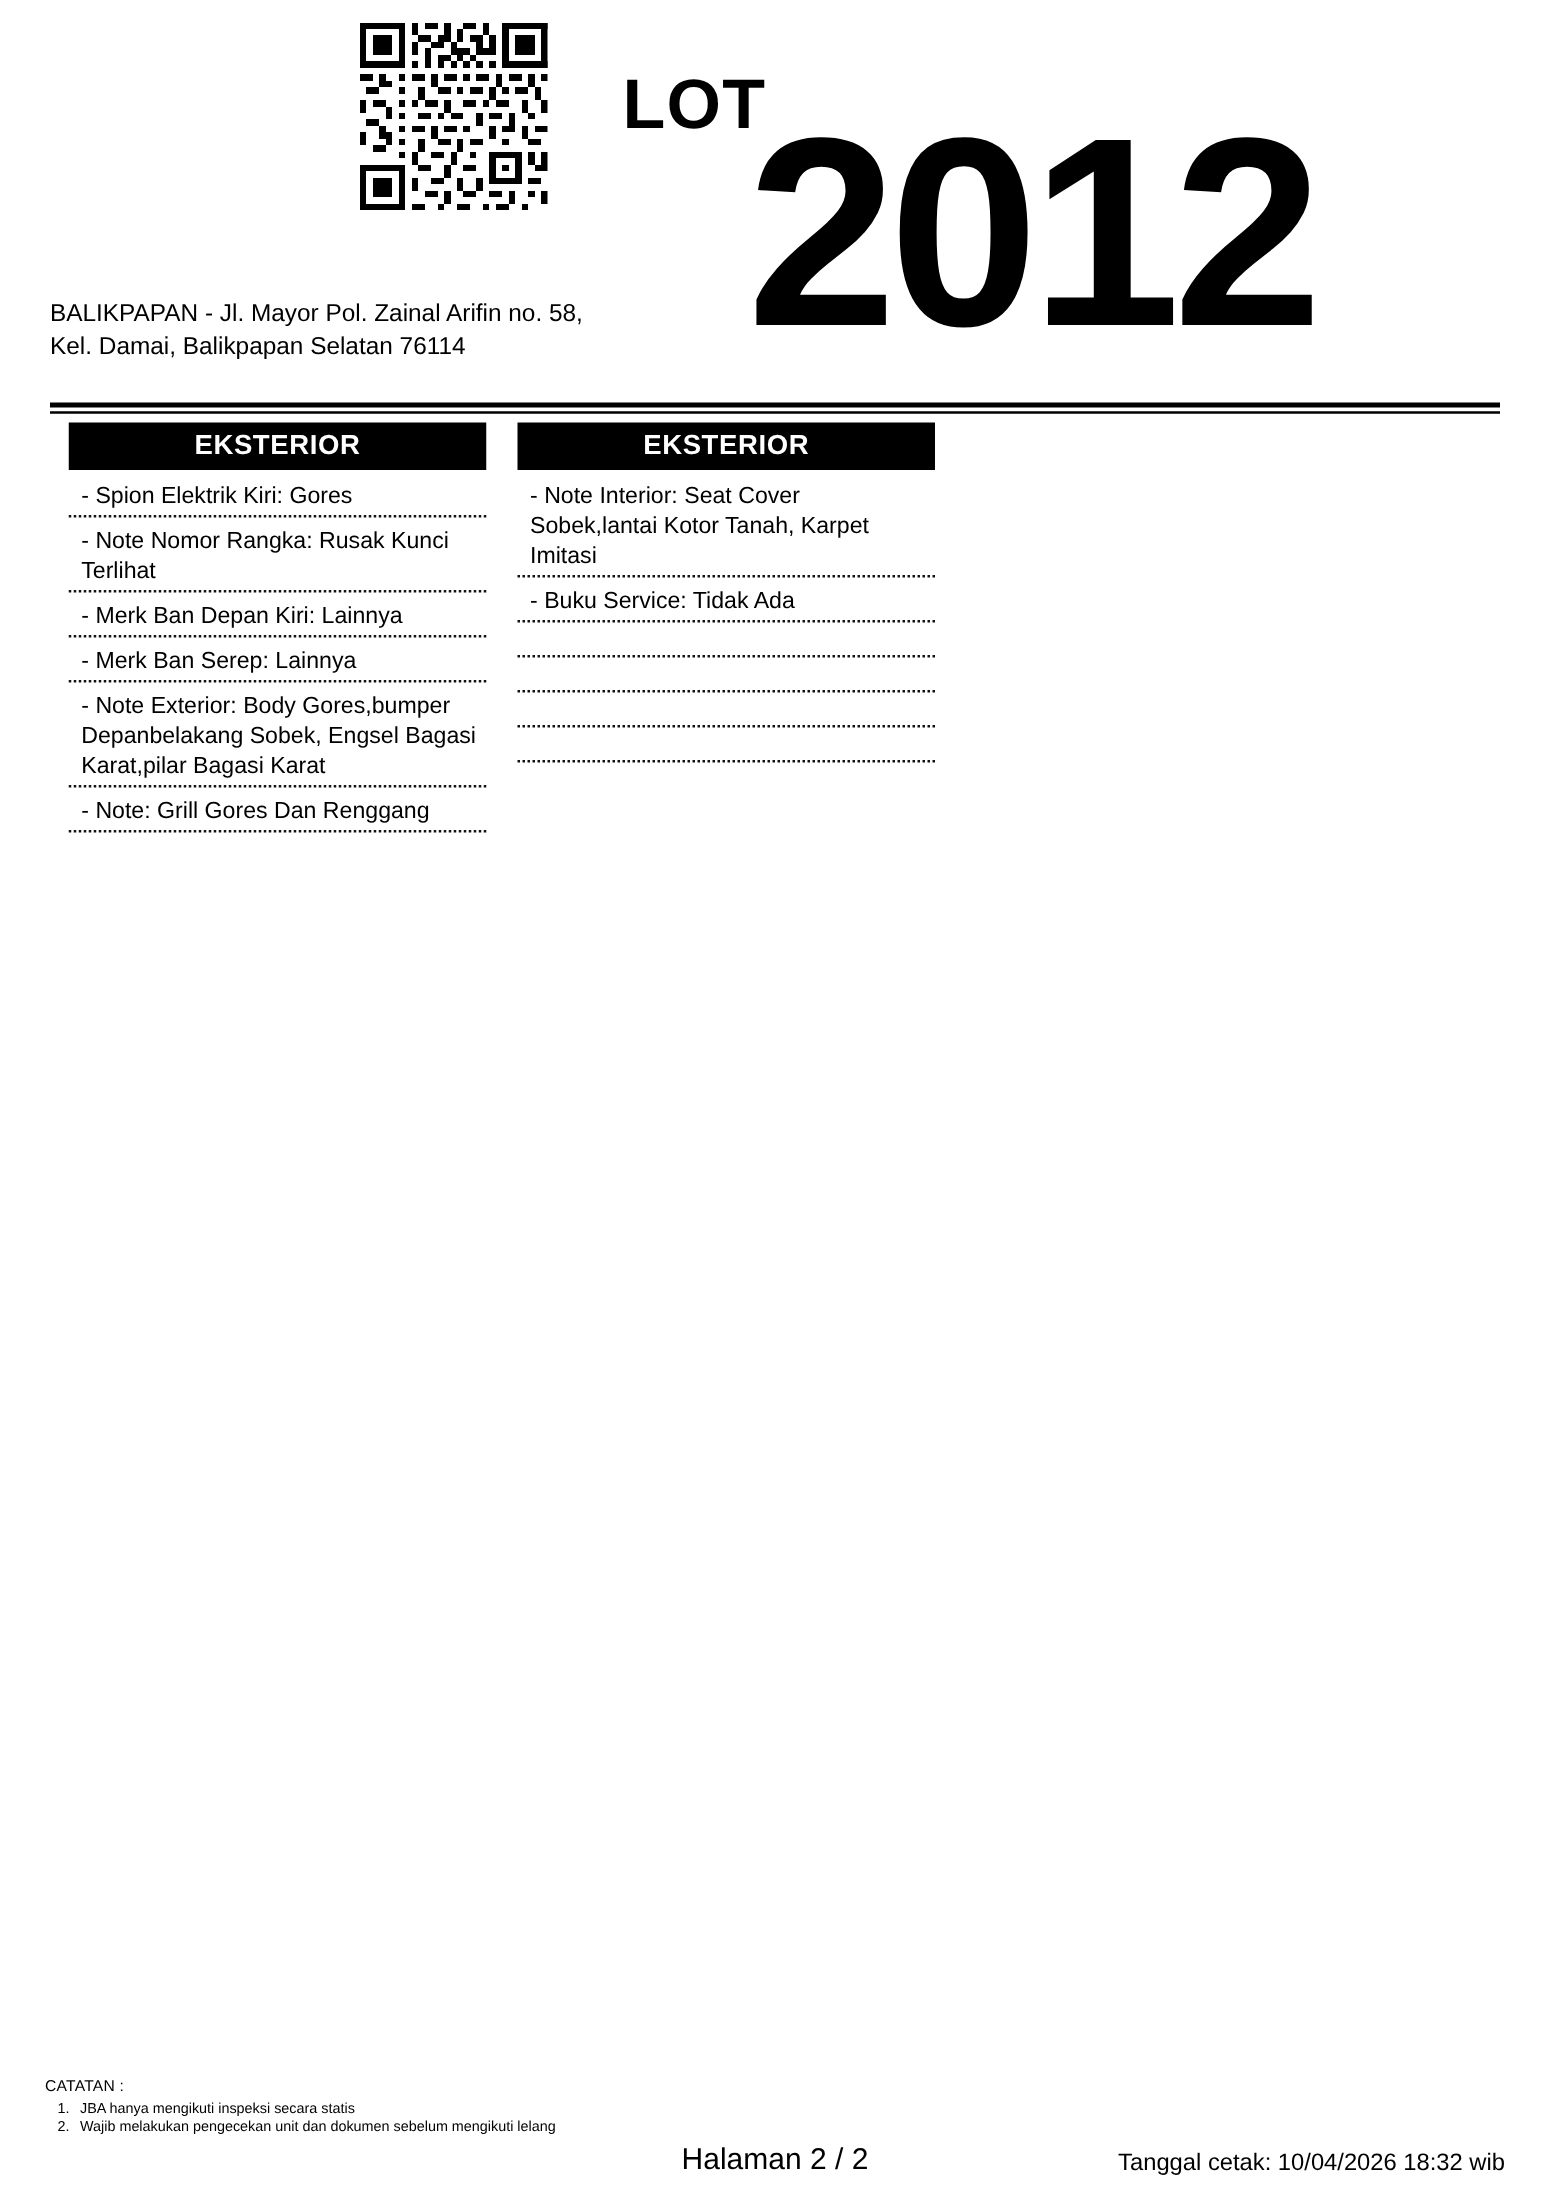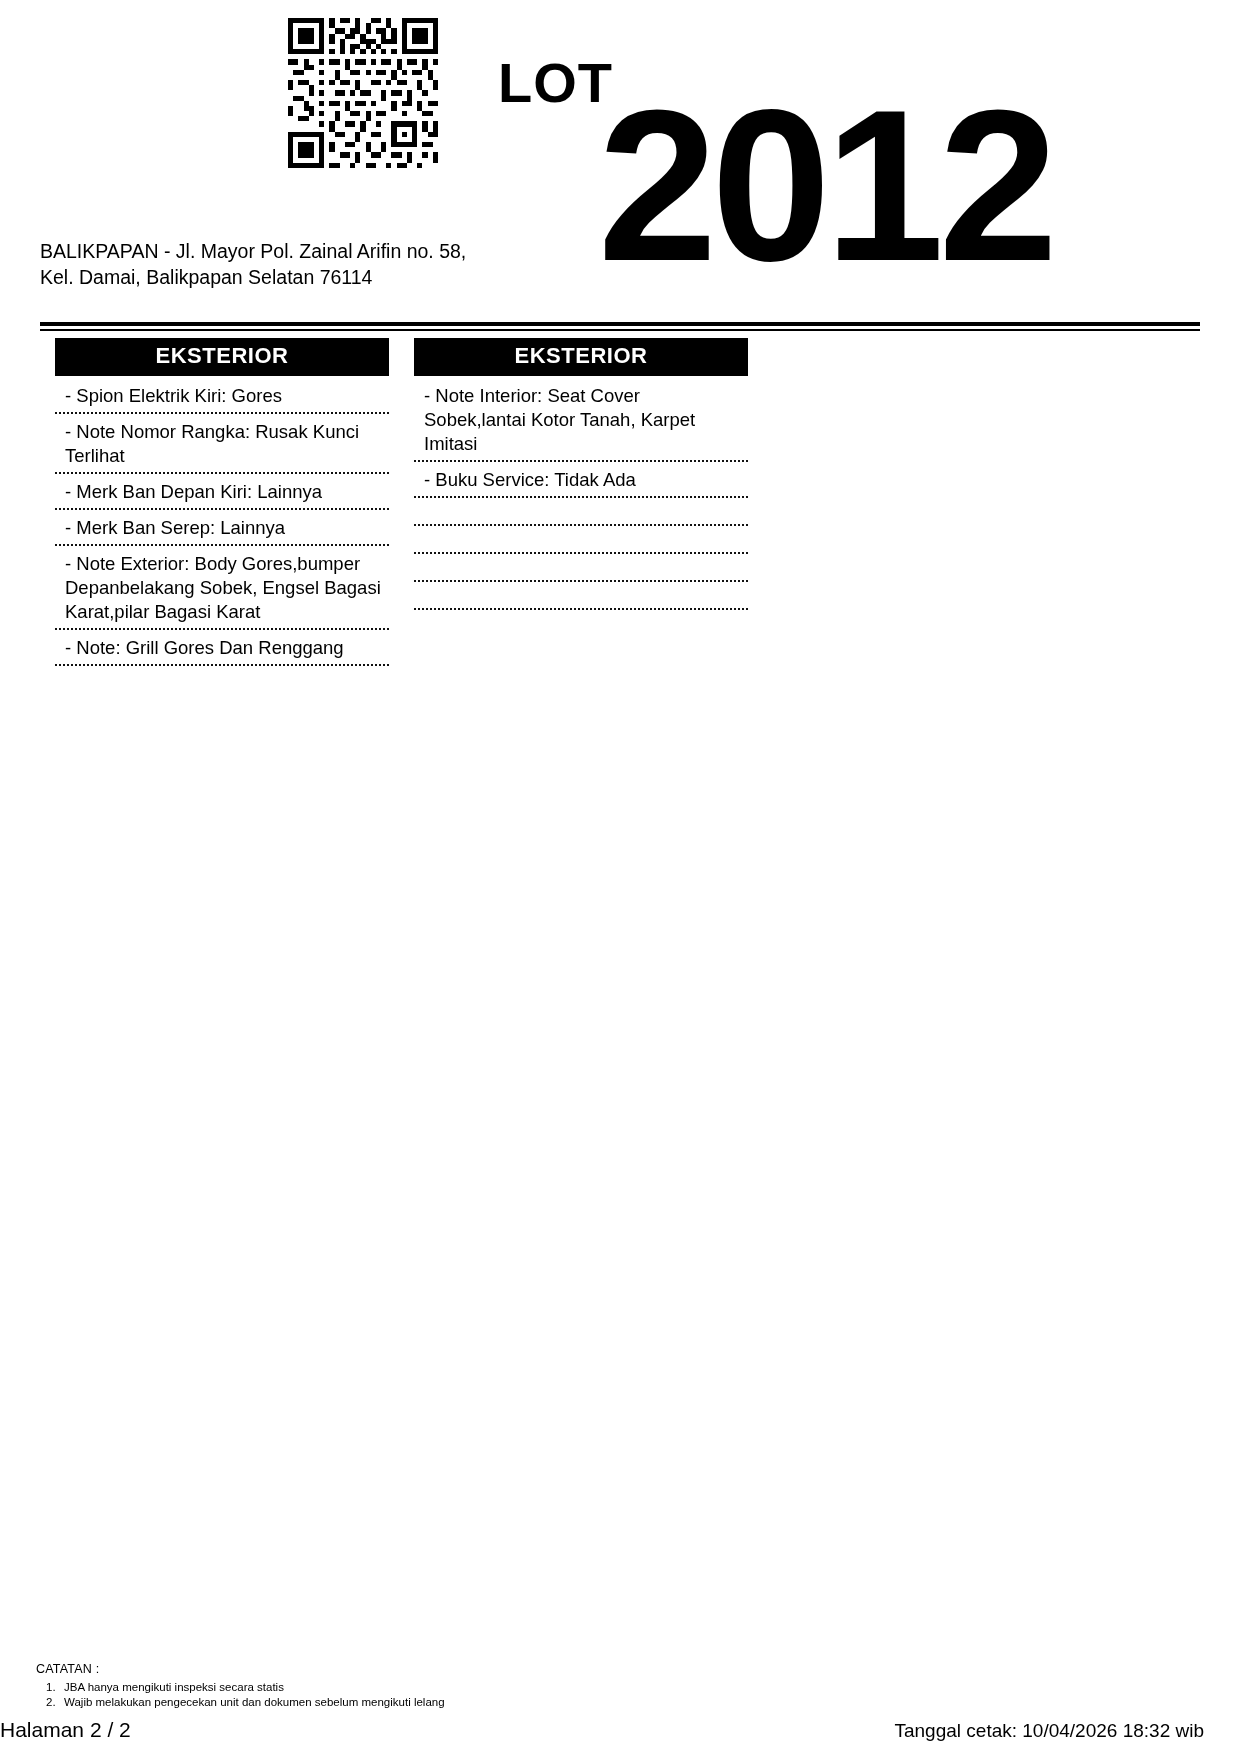--- a/index.html
+++ b/index.html
@@ -159,22 +159,22 @@
     line-height: 15px;
   }
   .catatan-list div { white-space: nowrap; }
   .catatan-list .num { display: inline-block; width: 18px; }
 
   .page-num {
     position: absolute;
     left: 0;
     bottom: 12px;
     width: 1240px;
-    text-align: left;
-    font-size: 21px;
+    text-align: center;
+    font-size: 24px;
   }
   .print-date {
     position: absolute;
     right: 36px;
     bottom: 12px;
     font-size: 19px;
     white-space: nowrap;
   }
 </style>
 </head>

